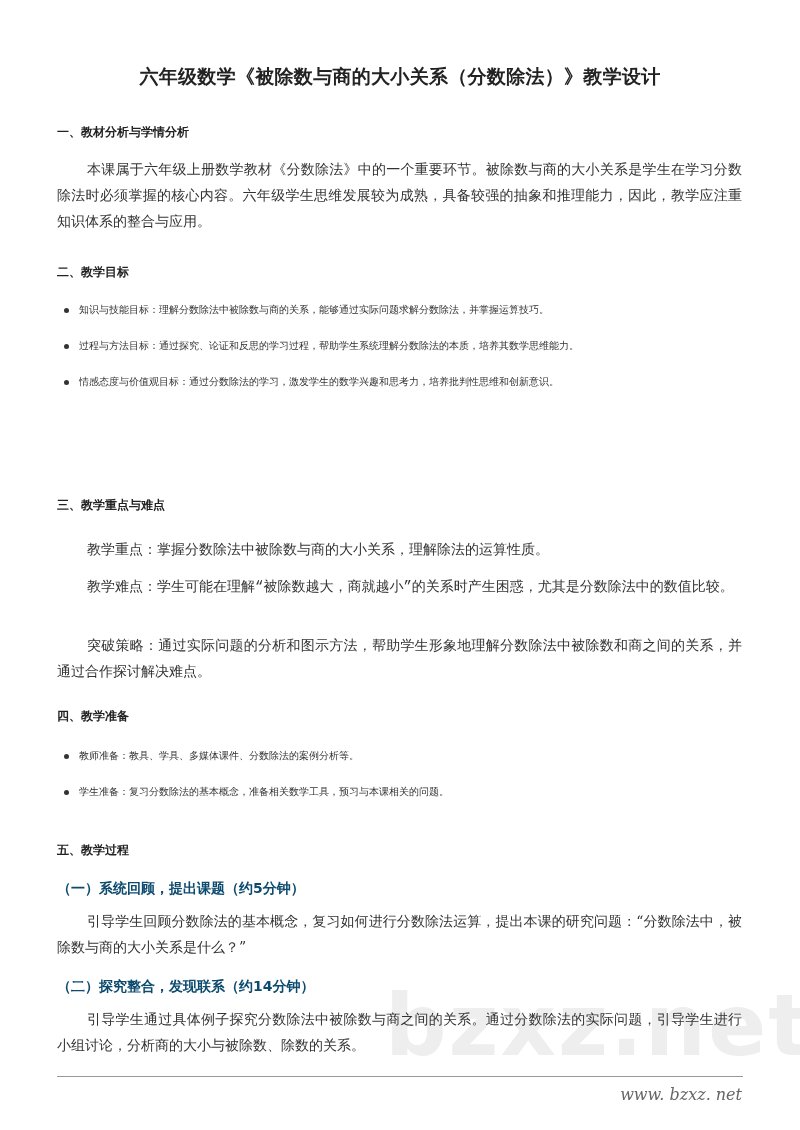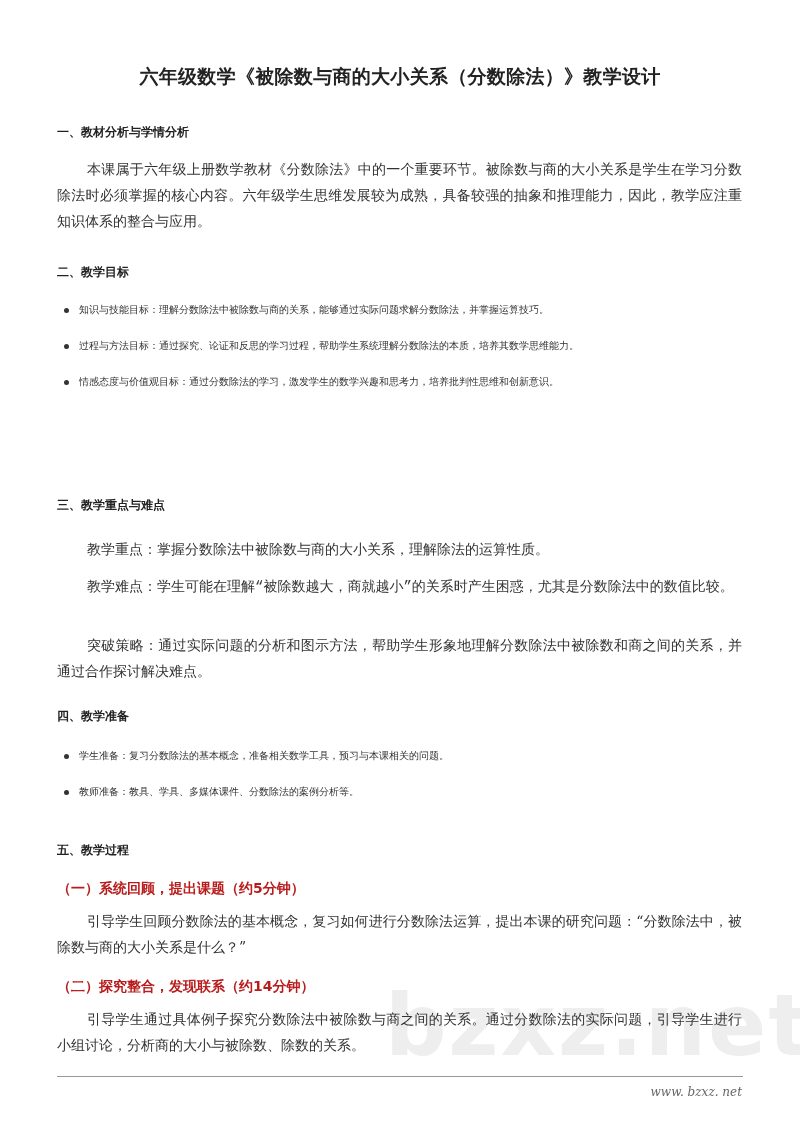--- a/index.html
+++ b/index.html
@@ -15,41 +15,41 @@
     font-weight: bold; font-size: 19px; color: #222222; letter-spacing: 0.3px;
   }
   .h2 {
     position: absolute; left: 57px;
     font-family: "DejaVu Sans", "Liberation Sans", sans-serif;
     font-weight: bold; font-size: 12px; color: #222222;
   }
   .h3 {
     position: absolute; left: 57px;
     font-family: "DejaVu Sans", "Liberation Sans", sans-serif;
-    font-weight: bold; font-size: 14px; color: #b91c1c;
+    font-weight: bold; font-size: 14px; color: #0c4a6e;
   }
   .para {
     position: absolute; left: 57px; width: 685px;
     font-size: 14px; line-height: 26px; text-indent: 30px; color: #333333;
     text-align: justify;
   }
   .bullets { position: absolute; left: 57px; width: 685px; margin: 0; padding: 0; list-style: none; }
   .bullets li {
     position: relative; padding-left: 22px; font-size: 10px; line-height: 26px;
     color: #333333; margin-bottom: 10px; text-align: justify;
   }
   .bullets li .dot {
     position: absolute; left: 7px; top: 11px; width: 5px; height: 5px;
     border-radius: 50%; background: #333333;
   }
   .rule { position: absolute; left: 57px; top: 1076px; width: 686px; height: 1px; background: #999999; }
   .footer-url {
     position: absolute; right: 58px; top: 1085px;
     font-family: "DejaVu Serif", "Liberation Serif", serif; font-style: italic;
-    font-size: 12px; color: #666666;
+    font-size: 16px; color: #666666;
   }
   .watermark {
     position: absolute; left: 385px; top: 982px;
     font-family: "DejaVu Sans", "Liberation Sans", sans-serif; font-weight: bold;
     font-size: 86px; color: #eeeeee; letter-spacing: 2px; line-height: 1; z-index: 0;
   }
   .content { position: relative; z-index: 1; }
 </style>
 </head>
 <body>
@@ -71,22 +71,22 @@
       <li><span class="dot"></span><span>情感态度与价值观目标：通过分数除法的学习，激发学生的数学兴趣和思考力，培养批判性思维和创新意识。</span></li>
     </ul>
 
     <div class="h2" style="top:497px;">三、教学重点与难点</div>
     <div class="para" style="top:536px;">教学重点：掌握分数除法中被除数与商的大小关系，理解除法的运算性质。</div>
     <div class="para" style="top:574px;font-family:Liberation Mono, monospace;">教学难点：学生可能在理解“被除数越大，商就越小”的关系时产生困惑，尤其是分数除法中的数值比较。</div>
     <div class="para" style="top:632px;">突破策略：通过实际问题的分析和图示方法，帮助学生形象地理解分数除法中被除数和商之间的关系，并通过合作探讨解决难点。</div>
 
     <div class="h2" style="top:708px;">四、教学准备</div>
     <ul class="bullets" style="top:743px;">
+      <li><span class="dot"></span><span>教师准备：教具、学具、多媒体课件、分数除法的案例分析等。</span></li>
       <li><span class="dot"></span><span>学生准备：复习分数除法的基本概念，准备相关数学工具，预习与本课相关的问题。</span></li>
-      <li><span class="dot"></span><span>教师准备：教具、学具、多媒体课件、分数除法的案例分析等。</span></li>
     </ul>
 
     <div class="h2" style="top:842px;">五、教学过程</div>
     <div class="h3" style="top:880px;">（一）系统回顾，提出课题（约5分钟）</div>
     <div class="para" style="top:908px;">引导学生回顾分数除法的基本概念，复习如何进行分数除法运算，提出本课的研究问题：“分数除法中，被除数与商的大小关系是什么？”</div>
     <div class="h3" style="top:978px;">（二）探究整合，发现联系（约14分钟）</div>
     <div class="para" style="top:1006px;">引导学生通过具体例子探究分数除法中被除数与商之间的关系。通过分数除法的实际问题，引导学生进行小组讨论，分析商的大小与被除数、除数的关系。</div>
   </div>
 
   <div class="rule"></div>

